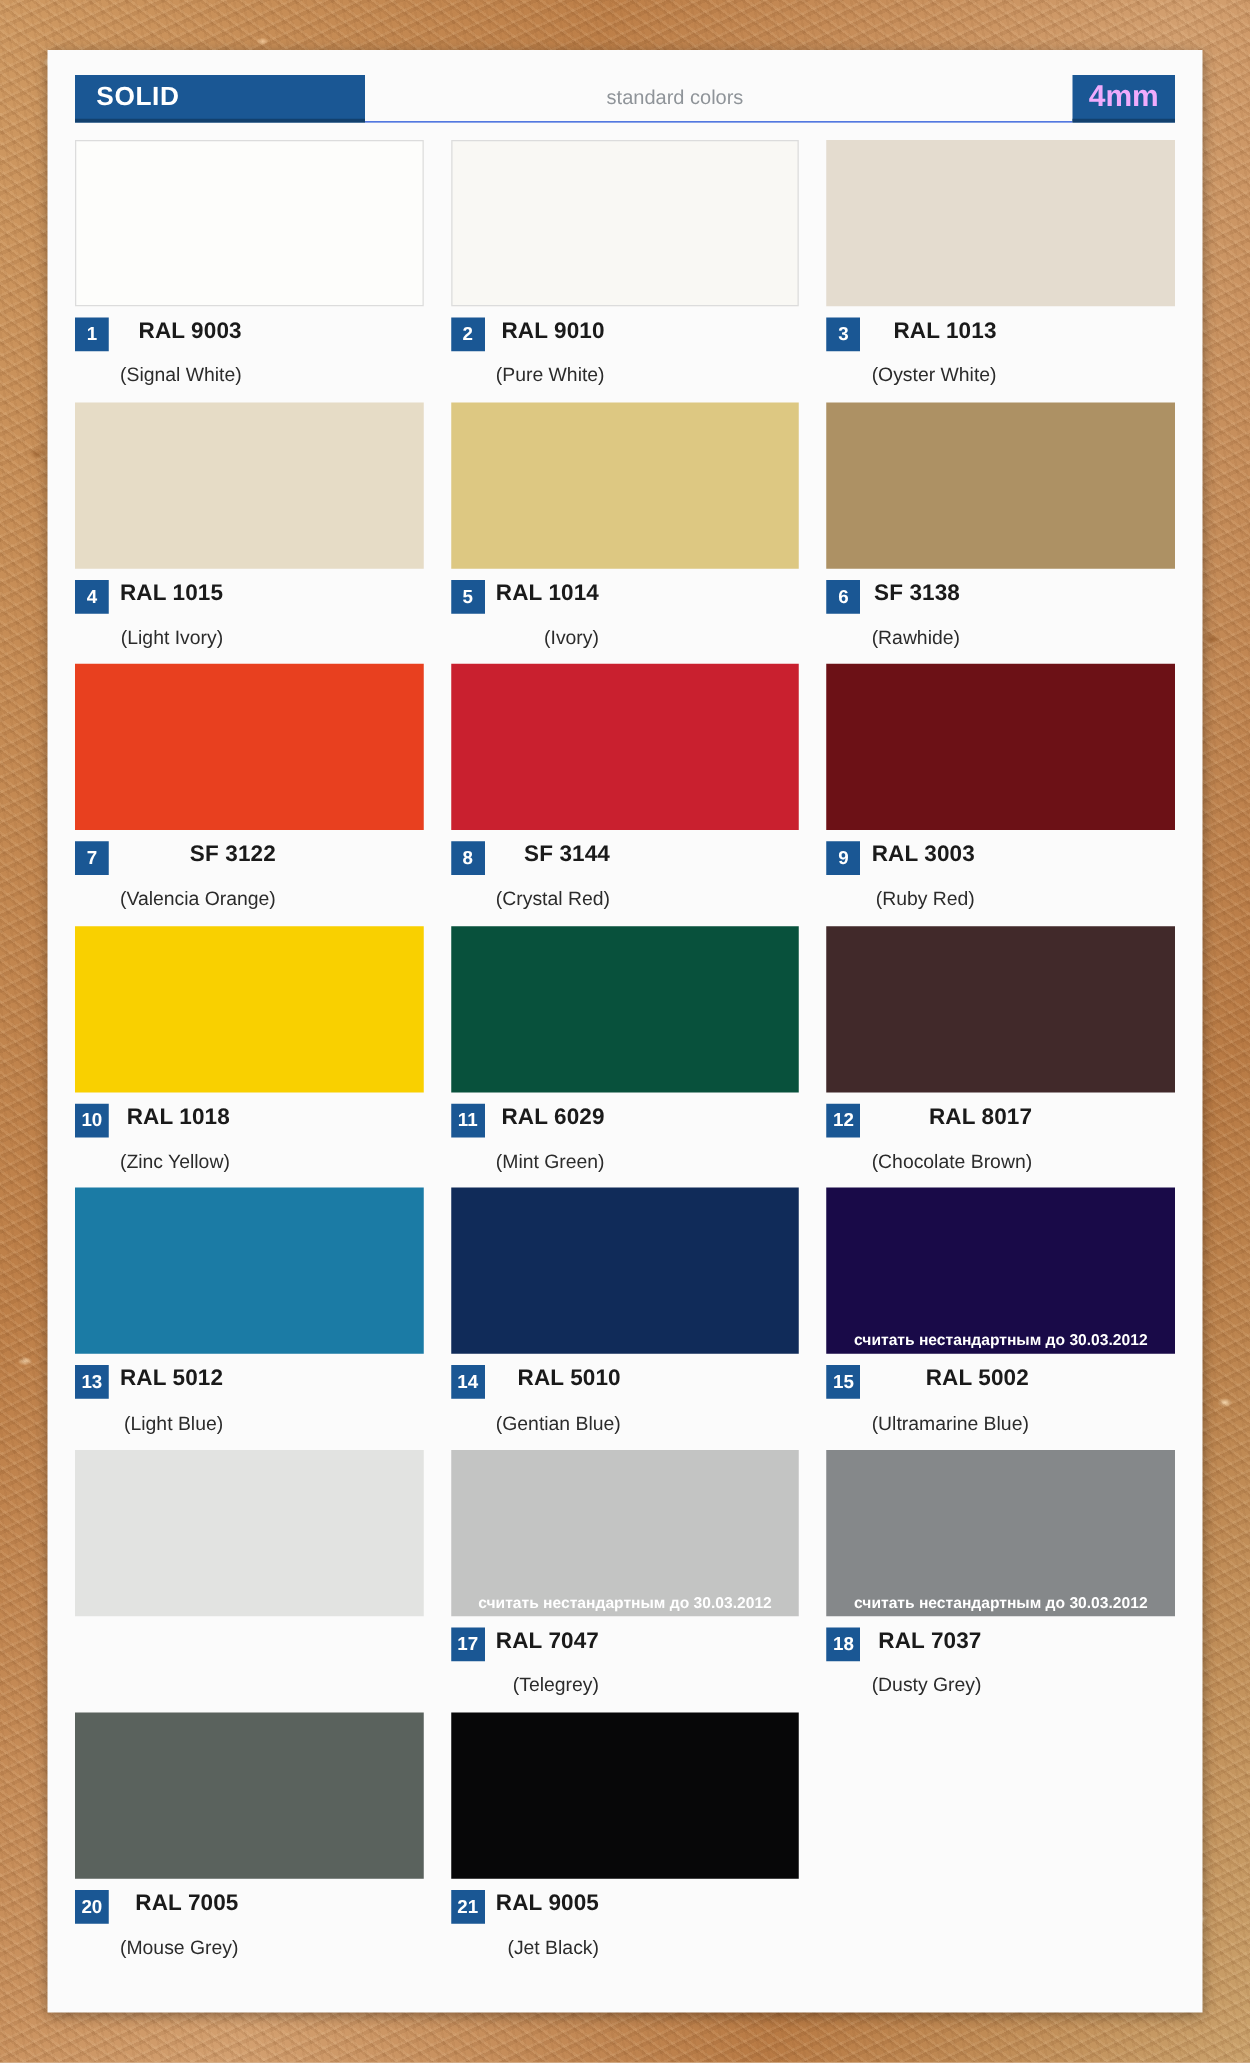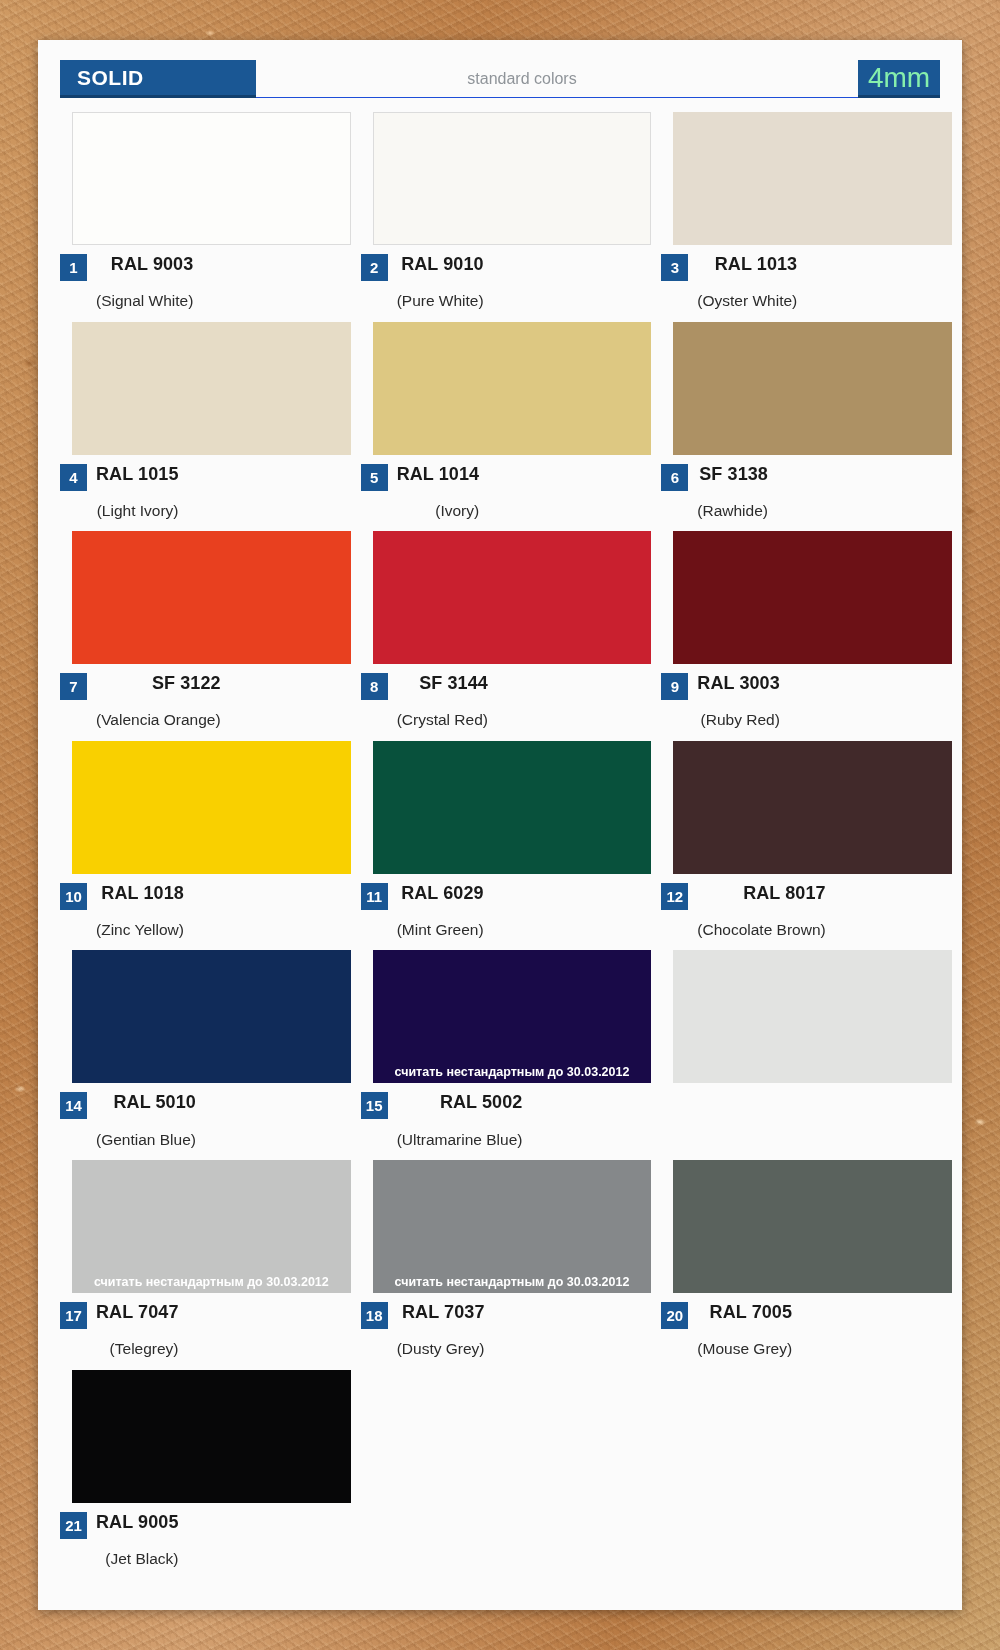--- a/index.html
+++ b/index.html
@@ -90,21 +90,21 @@
   }
 
   
   #header-bar {
     display: flex;
     align-items: stretch;
     height: 38px;
     margin-bottom: 14px;
   }
   #solid-tab {
-    width: 196px;
+    width: 232px;
     background: #1a5794;
     border-bottom: 3px solid #12406e;
     display: flex;
     align-items: center;
     padding-left: 17px;
     flex: 0 0 auto;
   }
   #solid-tab .tab-text {
     color: #ffffff;
     font-size: 21px;
@@ -126,42 +126,41 @@
   #thickness-badge {
     width: 82px;
     flex: 0 0 auto;
     background: #1a5794;
     border-bottom: 3px solid #12406e;
     display: flex;
     align-items: center;
     justify-content: center;
   }
   #thickness-badge .badge-text {
-    color: #86efac;
-    font-size: 28px;
-    font-weight: normal;
+    color: #f0abfc;
+    font-size: 24px;
+    font-weight: bold;
   }
 
   
   #swatch-grid {
     display: grid;
     grid-template-columns: repeat(3, 1fr);
     column-gap: 22px;
     row-gap: 0px;
   }
   .swatch-cell {
     display: flex;
     flex-direction: column;
   }
   .swatch-chip {
     height: 133px;
     width: 100%;
     position: relative;
     overflow: hidden;
-    margin-left: 12px;
   }
   .swatch-chip.bordered { border: 1px solid #dcdcdc; }
   .chip-note {
     position: absolute;
     left: 0; right: 0; bottom: 4px;
     text-align: center;
     font-size: 12.5px;
     font-weight: bold;
     white-space: nowrap;
   }
@@ -337,20 +336,30 @@
         <div class="swatch-chip" style="background-color: rgb(65, 41, 42);"></div>
         <div class="swatch-label">
           <div class="num-badge">12</div>
           <div class="label-text">
             <div class="code-text">RAL 8017</div>
             <div class="name-text">(Chocolate Brown)</div>
           </div>
         </div>
       </div>
       <div class="swatch-cell">
+        <div class="swatch-chip" style="background-color: rgb(27, 123, 165);"></div>
+        <div class="swatch-label">
+          <div class="num-badge">13</div>
+          <div class="label-text">
+            <div class="code-text">RAL 5012</div>
+            <div class="name-text">(Light Blue)</div>
+          </div>
+        </div>
+      </div>
+      <div class="swatch-cell">
         <div class="swatch-chip" style="background-color: rgb(16, 43, 89);"></div>
         <div class="swatch-label">
           <div class="num-badge">14</div>
           <div class="label-text">
             <div class="code-text">RAL 5010</div>
             <div class="name-text">(Gentian Blue)</div>
           </div>
         </div>
       </div>
       <div class="swatch-cell">

